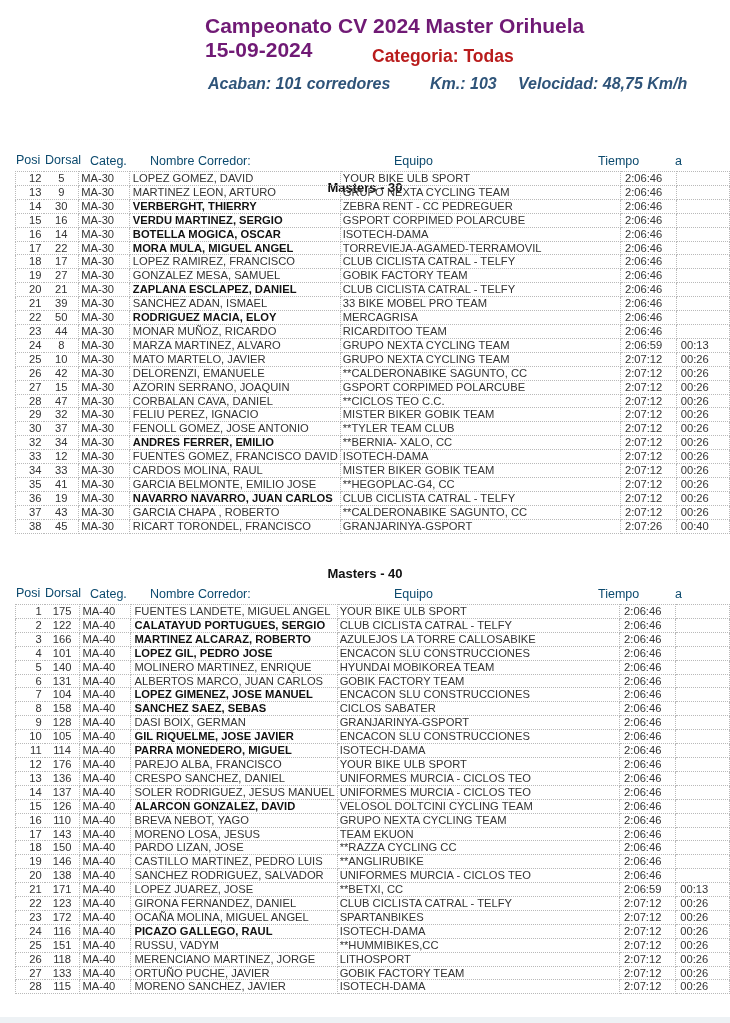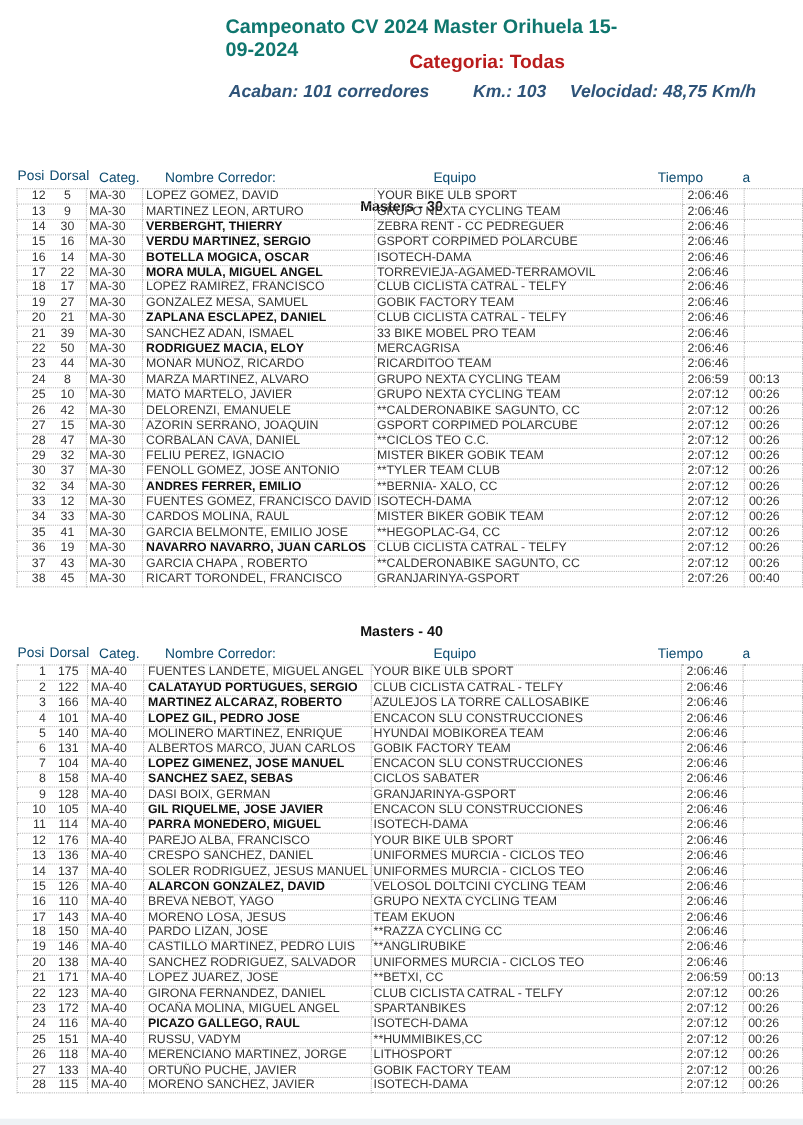--- a/index.html
+++ b/index.html
@@ -2,21 +2,21 @@
 <html><head>
 <meta charset="utf-8">
 <style>
   html, body { margin: 0; padding: 0; }
   body {
     width: 730px; height: 1023px; background: #ffffff; position: relative; overflow: hidden;
     font-family: "Liberation Sans", sans-serif; color: #1a1a1a;
   }
   .title {
     position: absolute; left: 0; width: 587px; top: 14px; text-align: center;
-    font-weight: bold; font-size: 18px; color: #0f766e; padding-left: 205px; box-sizing: border-box;
+    font-weight: bold; font-size: 21px; color: #701a75; padding-left: 205px; box-sizing: border-box;
     text-align: left;
   }
   .subtitle {
     position: absolute; left: 372px; top: 46px; font-weight: bold; font-size: 17.5px; color: #b91c1c;
   }
   .stats {
     position: absolute; top: 75px; font-style: italic; font-weight: bold; font-size: 16px; color: #2f5479;
   }
   .stats span { position: absolute; white-space: nowrap; }
   .section-title {

